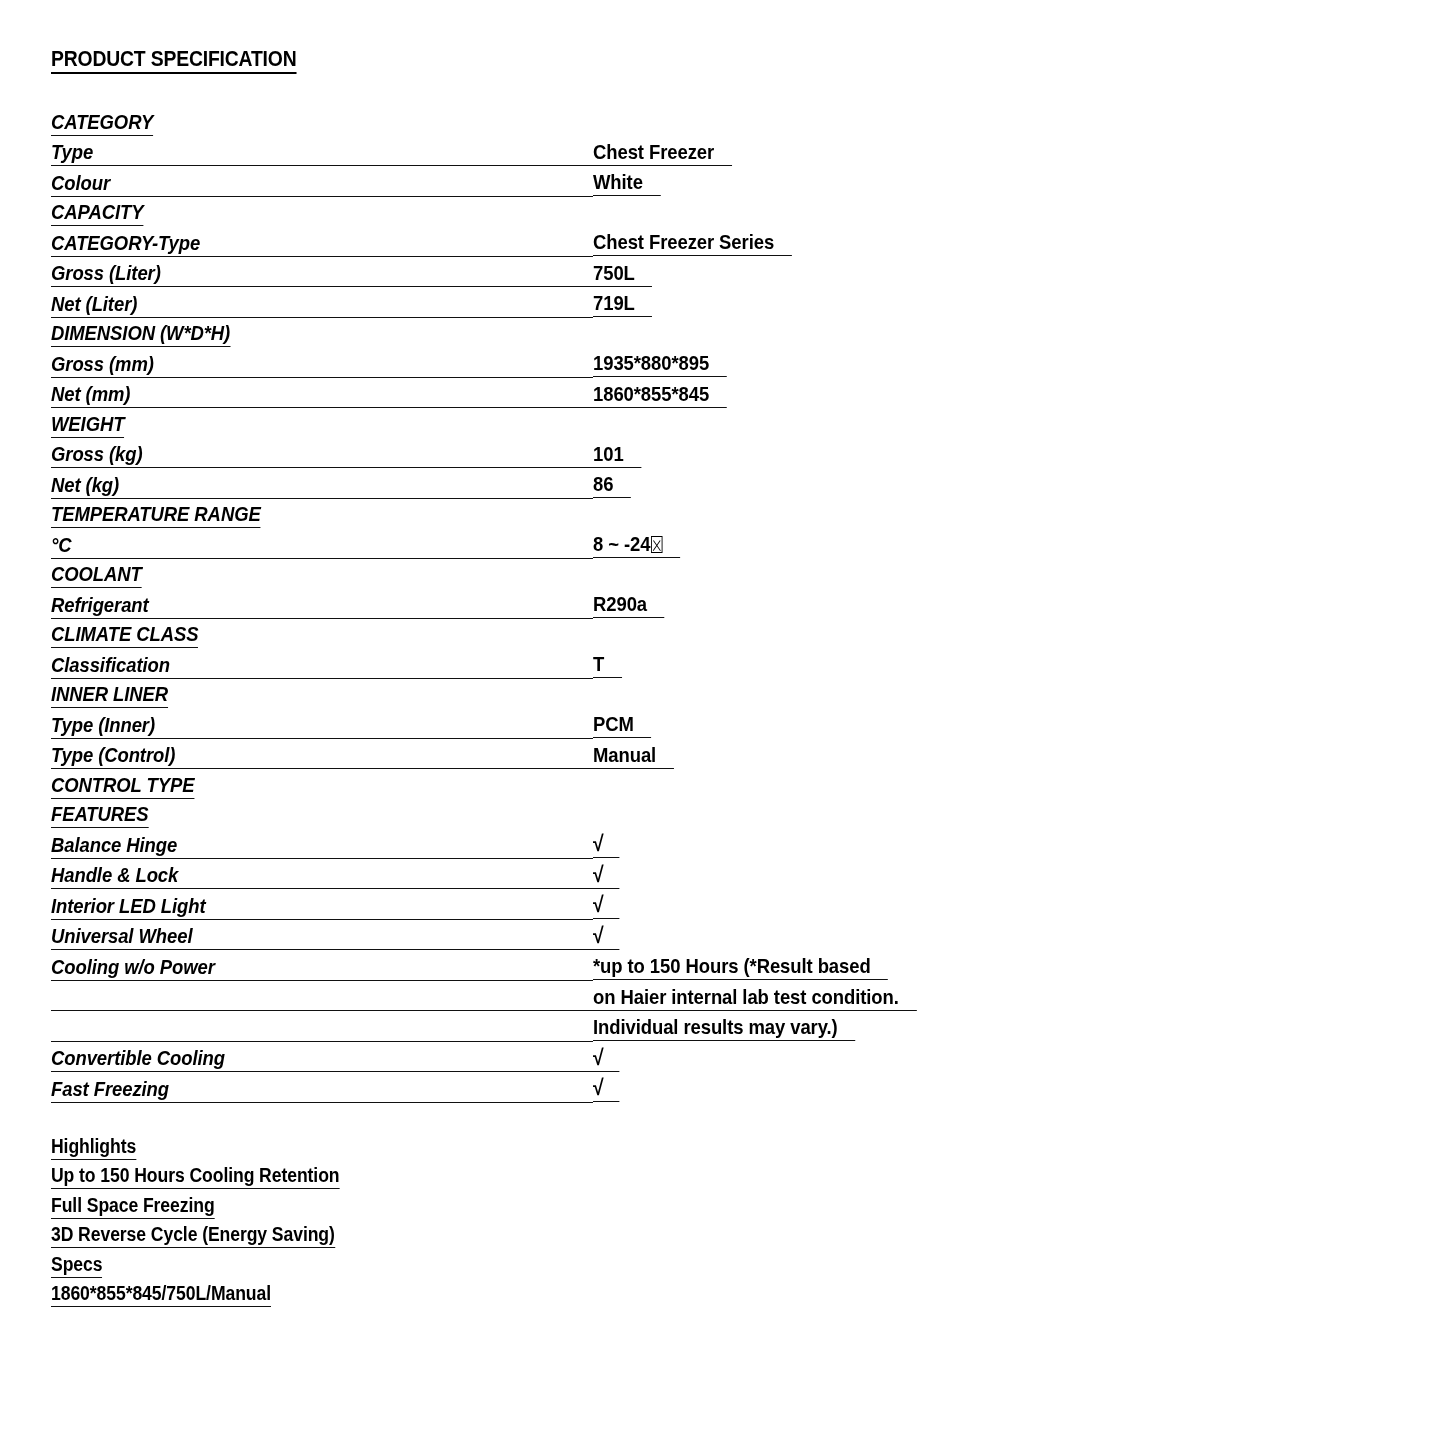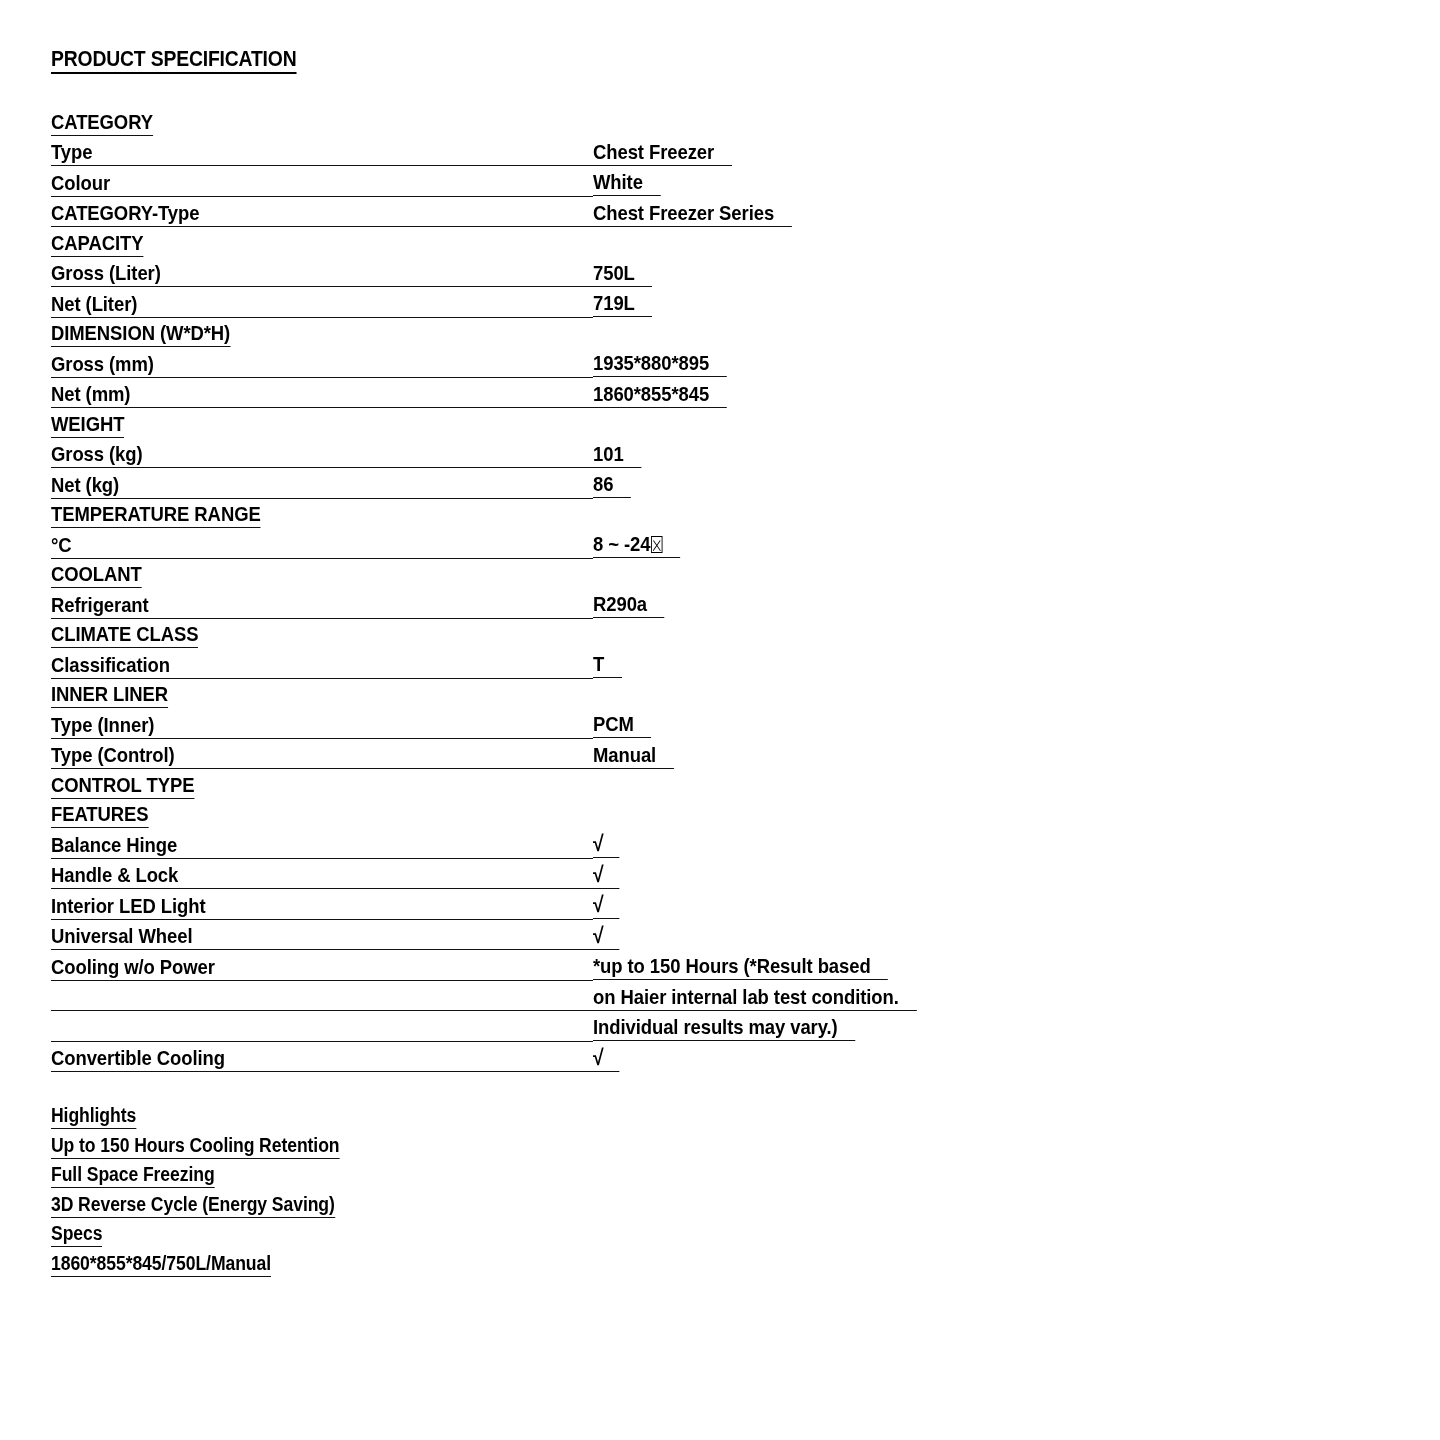--- a/index.html
+++ b/index.html
@@ -60,24 +60,26 @@
     letter-spacing: -0.1px;
     white-space: nowrap;
     transform: scaleX(0.88);
     transform-origin: left bottom;
     display: block;
   }
 
   
   td.label-cell {
     border-bottom: 1.6px solid #111;
+    font-style: italic;
   }
   
   td.section-cell {
     border-bottom: none;
+    font-style: italic;
   }
   td.section-cell .cell-inner {
     display: inline-block;
     border-bottom: 1.6px solid #111;
   }
   
   td.label-cell.blank .cell-inner { min-height: 27px; }
 
   
   td.value-cell {
@@ -161,28 +163,28 @@
           </td>
           <td class="value-cell"><span class="cell-inner">Chest Freezer</span></td>
         </tr>
         <tr>
           <td class="label-cell">
             <span class="cell-inner">Colour</span>
           </td>
           <td class="value-cell"><span class="cell-inner">White</span></td>
         </tr>
         <tr>
+          <td class="section-cell"><span class="cell-inner">CAPACITY</span></td>
+          <td class="value-cell empty"><span class="cell-inner">&nbsp;</span></td>
+        </tr>
+        <tr>
           <td class="label-cell">
             <span class="cell-inner">CATEGORY-Type</span>
           </td>
           <td class="value-cell"><span class="cell-inner">Chest Freezer Series</span></td>
-        </tr>
-        <tr>
-          <td class="section-cell"><span class="cell-inner">CAPACITY</span></td>
-          <td class="value-cell empty"><span class="cell-inner">&nbsp;</span></td>
         </tr>
         <tr>
           <td class="label-cell">
             <span class="cell-inner">Gross (Liter)</span>
           </td>
           <td class="value-cell"><span class="cell-inner">750L</span></td>
         </tr>
         <tr>
           <td class="label-cell">
             <span class="cell-inner">Net (Liter)</span>
@@ -313,20 +315,26 @@
         </tr>
         <tr>
           <td class="label-cell blank">
             <span class="cell-inner">&nbsp;</span>
           </td>
           <td class="value-cell"><span class="cell-inner">Individual results may vary.)</span></td>
         </tr>
         <tr>
           <td class="label-cell">
             <span class="cell-inner">Convertible Cooling</span>
+          </td>
+          <td class="value-cell tick"><span class="cell-inner">√</span></td>
+        </tr>
+        <tr>
+          <td class="label-cell">
+            <span class="cell-inner">Fast Freezing</span>
           </td>
           <td class="value-cell tick"><span class="cell-inner">√</span></td>
         </tr>
       </tbody>
   </table>
 
   <div class="bottom-block" id="bottom-block">
       <div class="bottom-line"><span>Highlights</span></div>
       <div class="bottom-line"><span>Up to 150 Hours Cooling Retention</span></div>
       <div class="bottom-line"><span>Full Space Freezing</span></div>

